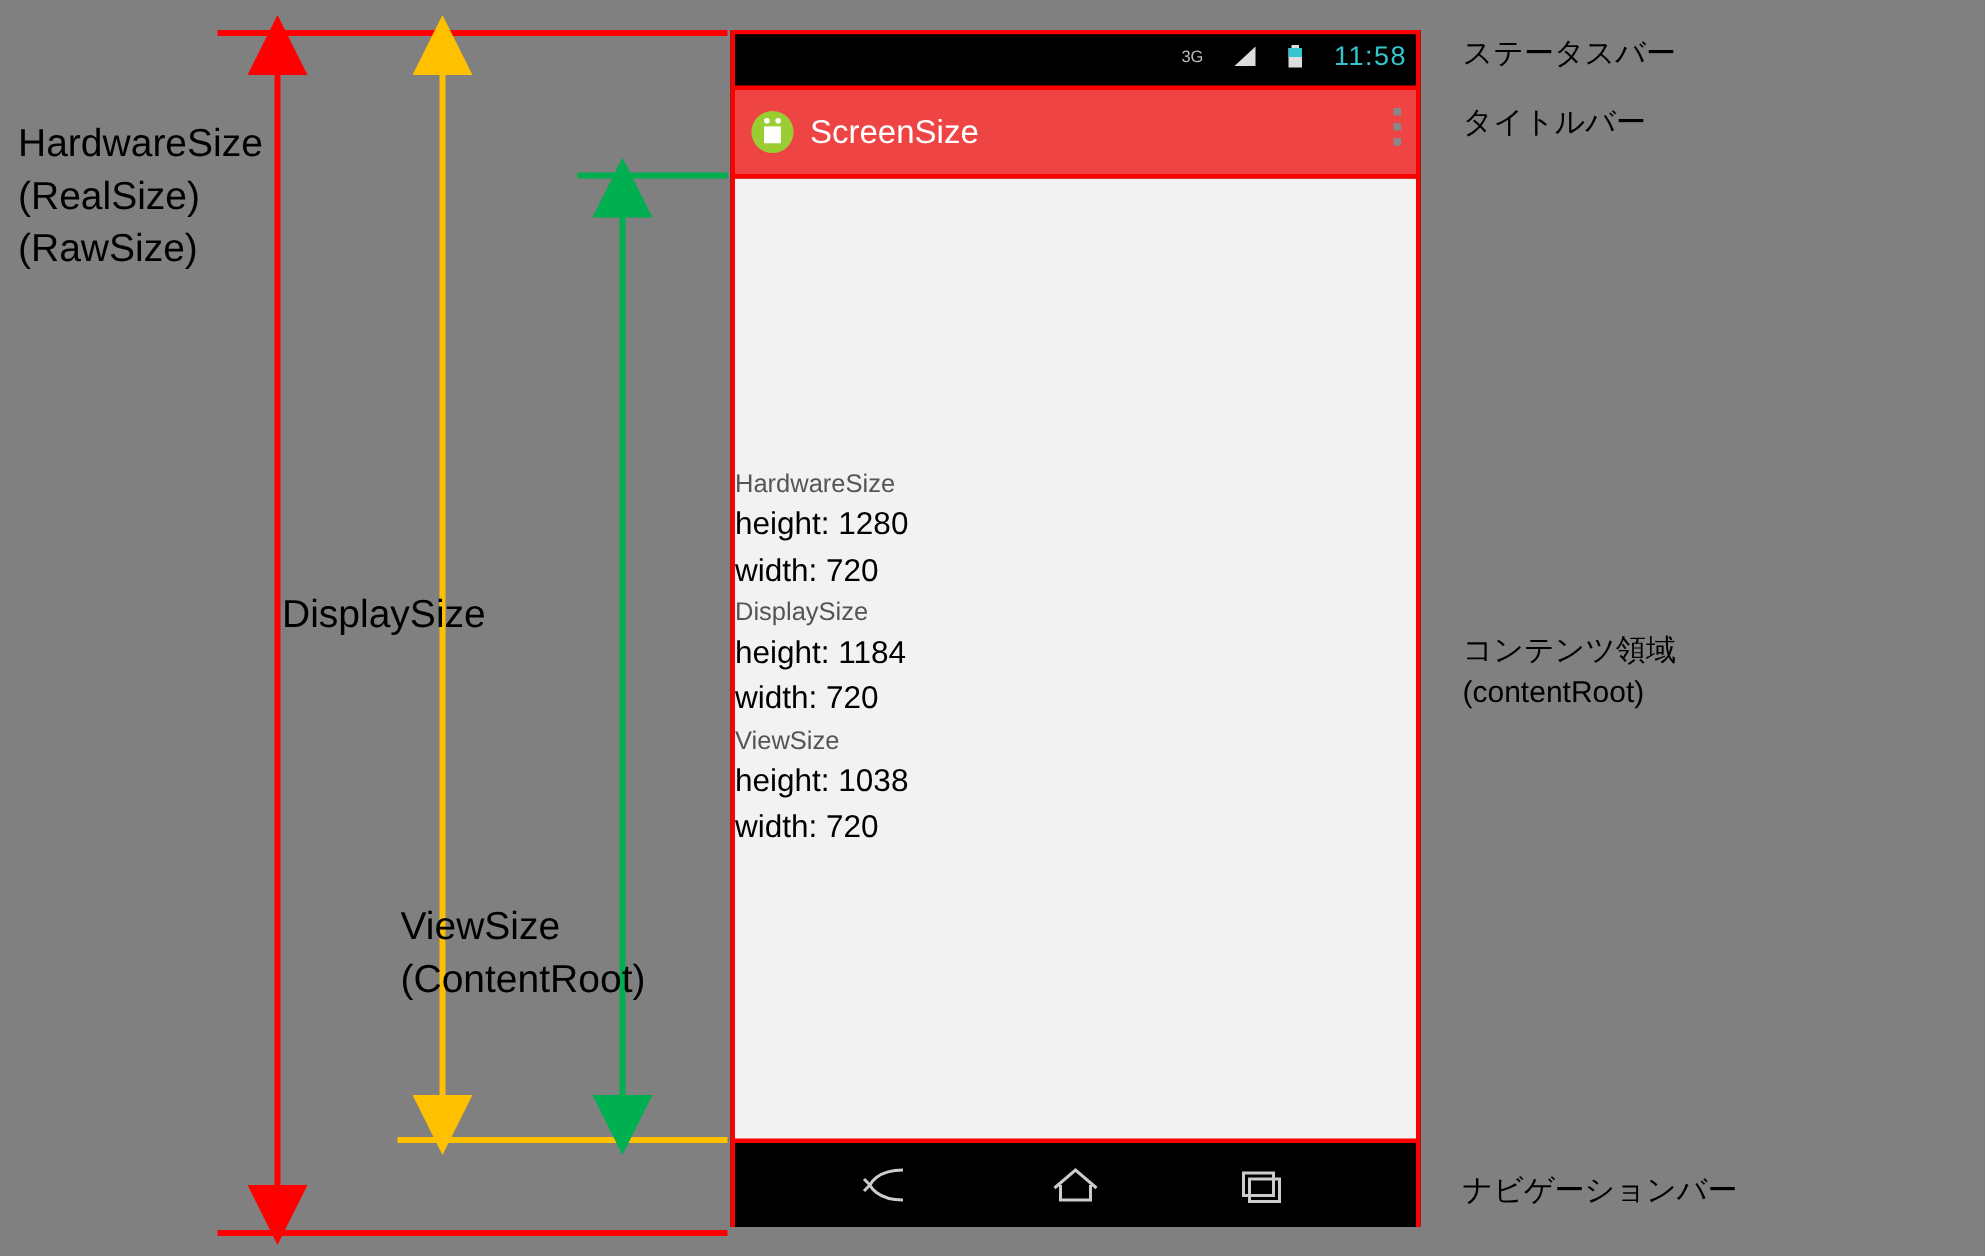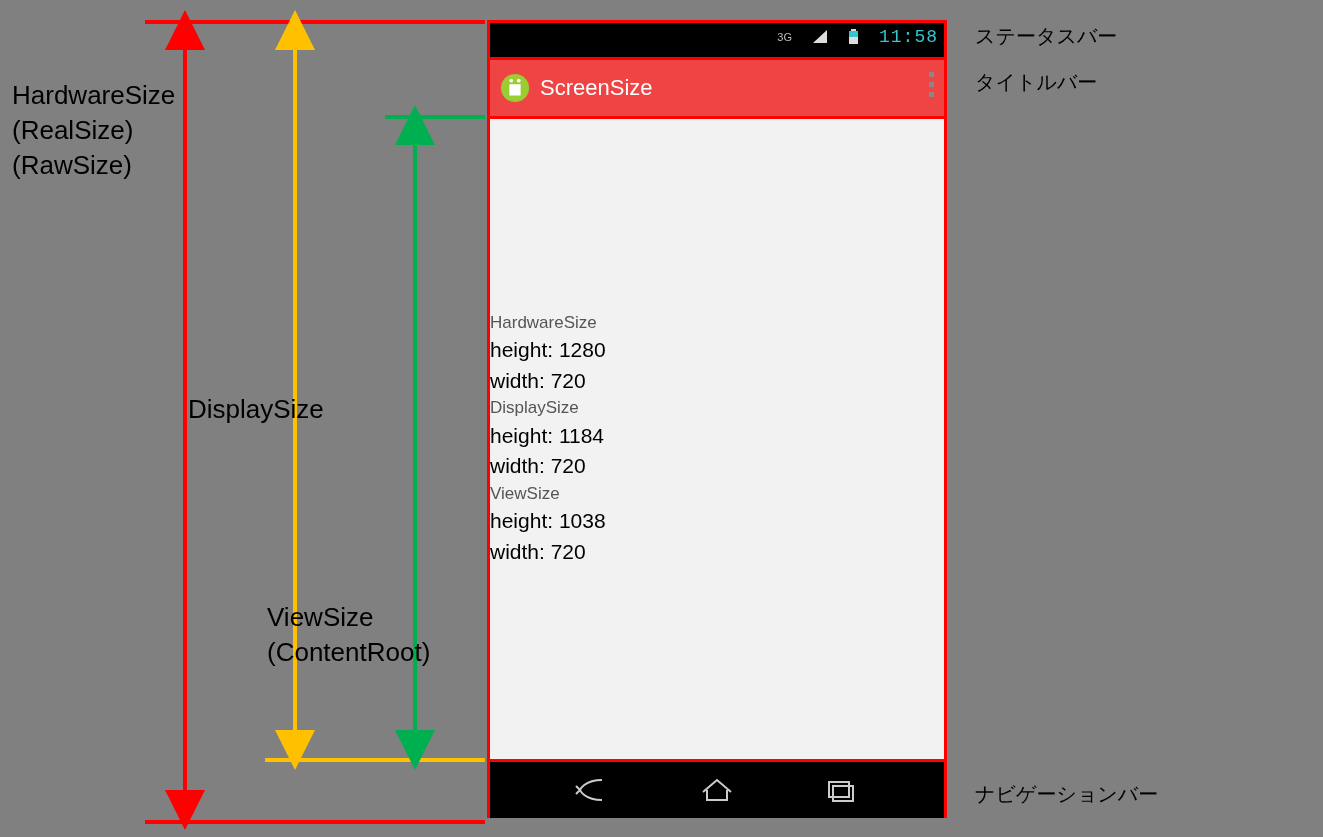--- a/index.html
+++ b/index.html
@@ -18,21 +18,21 @@
   .nav svg{stroke:#ccc;fill:none;stroke-width:2;}
   
   .lbl-block{position:absolute;color:#000;font-size:26px;line-height:1.35;}
   
   .rlabel{position:absolute;color:#000;font-size:20px;line-height:1.4;}
   
   .arrow-svg{position:absolute;overflow:visible;}
   .hline{position:absolute;height:4px;background:#ff0000;}
   .hline.orange{background:#ffc000;}
   .hline.green{background:#00b050;}
-  .clock{color:#34c5ce;font-size:18px;letter-spacing:1px;font-family:Liberation Mono, monospace;}
+  .clock{color:#34c5ce;font-size:18px;letter-spacing:1px;}
 </style>
 </head>
 <body>
 
 <div class="stage">
 
   <div class="hline" style="left:145px;top:20px;width:340px;"></div>
   <div class="hline" style="left:145px;top:820px;width:340px;"></div>
   <div class="hline orange" style="left:265px;top:758px;width:220px;"></div>
   <div class="hline green" style="left:385px;top:115px;width:100px;"></div>
@@ -129,15 +129,17 @@
         </svg>
       <svg width="40" height="28">
           <rect x="8" y="6" width="20" height="15" stroke="#ccc" fill="none" stroke-width="2"></rect>
           <rect x="12" y="10" width="20" height="15" stroke="#ccc" fill="none" stroke-width="2"></rect>
         </svg>
     </div>
   </div>
 
   <div class="rlabel" style="left:975px;top:22px;">ステータスバー</div>
   <div class="rlabel" style="left:975px;top:68px;">タイトルバー</div>
+  <div class="rlabel" style="left:975px;top:420px;white-space:pre-line;">コンテンツ領域
+(contentRoot)</div>
   <div class="rlabel" style="left:975px;top:780px;">ナビゲーションバー</div>
 
 </div>
 
 </body></html>

